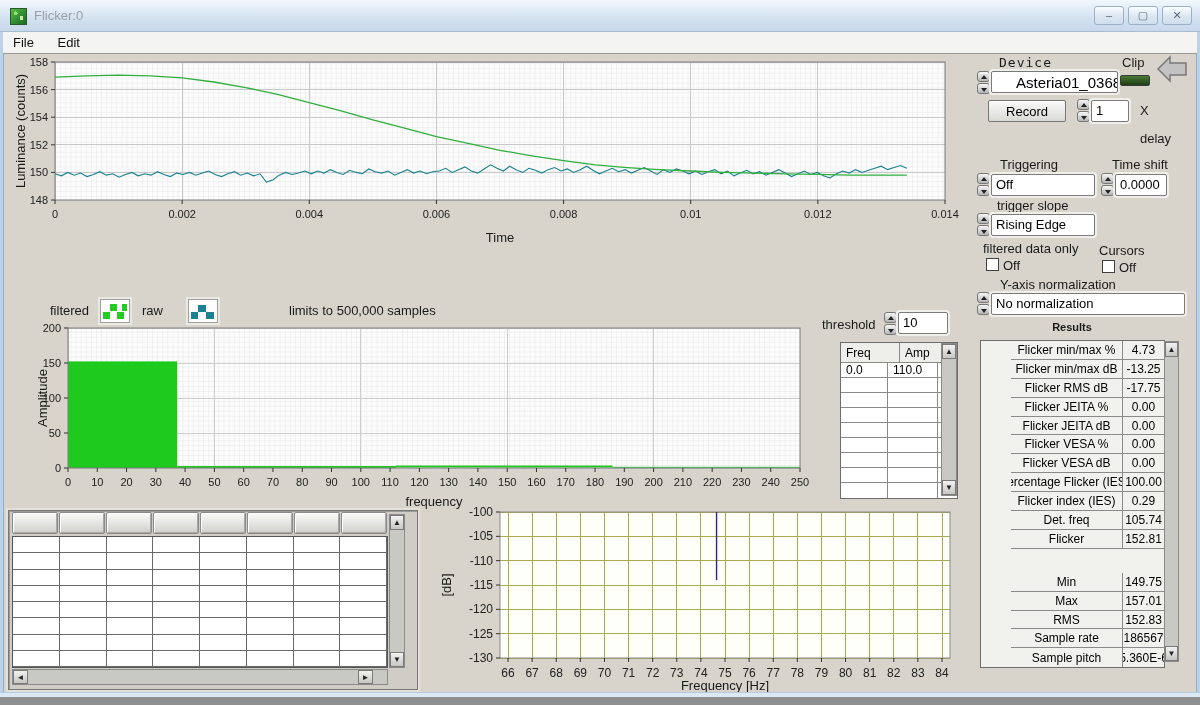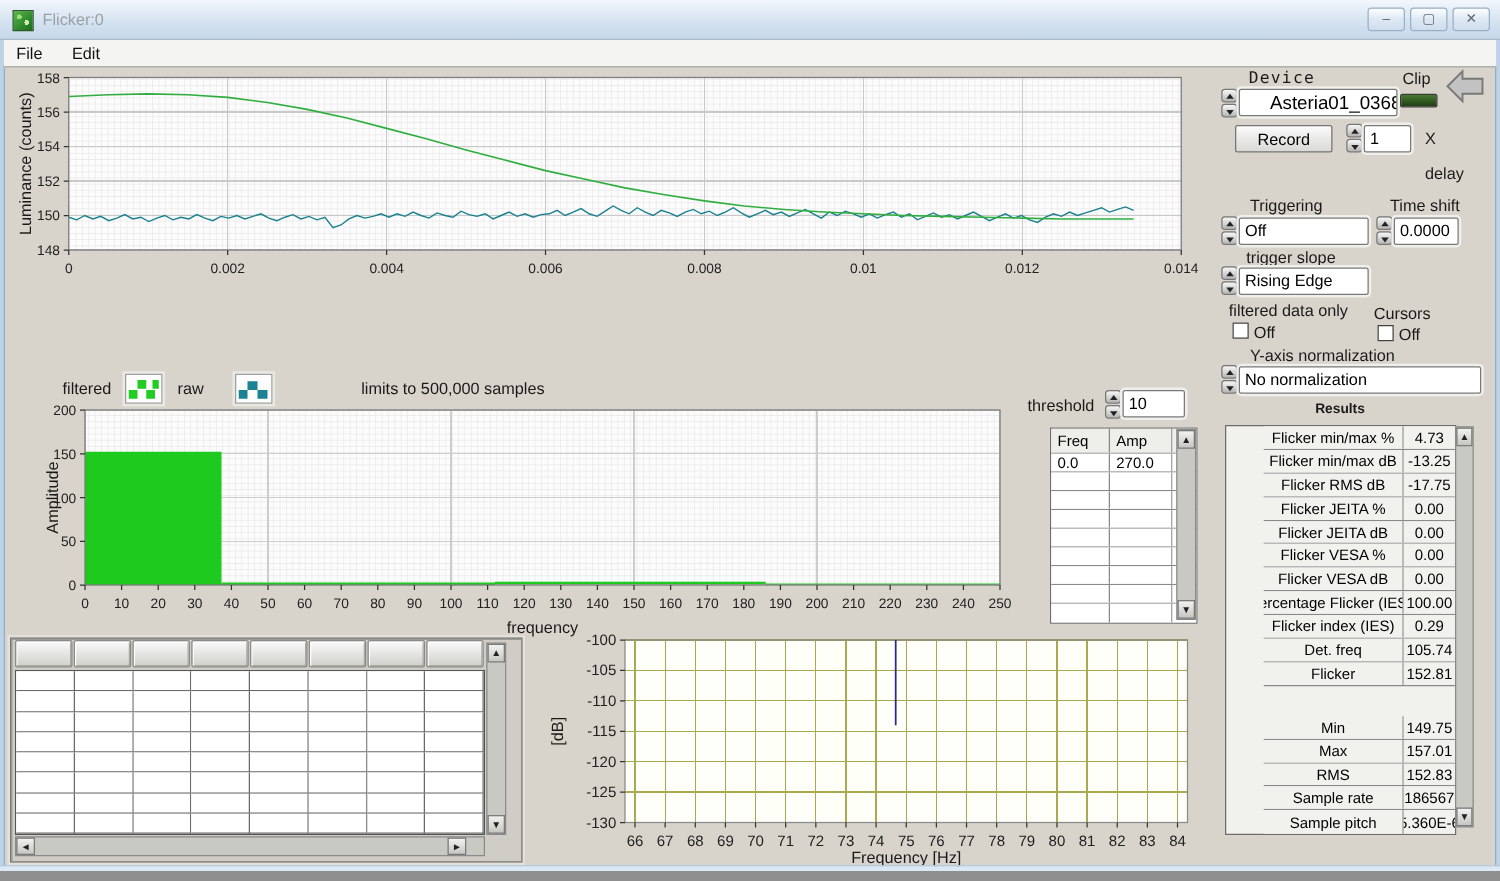--- a/index.html
+++ b/index.html
@@ -136,20 +136,21 @@
         <text x="48" y="94.8" text-anchor="end" font-size="11" fill="#222" font-family="&quot;Liberation Sans&quot;,sans-serif">152</text>
         <line x1="51" y1="63.2" x2="55" y2="63.2" stroke="#333"></line>
         <text x="48" y="67.2" text-anchor="end" font-size="11" fill="#222" font-family="&quot;Liberation Sans&quot;,sans-serif">154</text>
         <line x1="51" y1="35.599999999999994" x2="55" y2="35.599999999999994" stroke="#333"></line>
         <text x="48" y="39.599999999999994" text-anchor="end" font-size="11" fill="#222" font-family="&quot;Liberation Sans&quot;,sans-serif">156</text>
         <line x1="51" y1="8" x2="55" y2="8" stroke="#333"></line>
         <text x="48" y="12" text-anchor="end" font-size="11" fill="#222" font-family="&quot;Liberation Sans&quot;,sans-serif">158</text>
         <polyline points="55,119.77999999999992 61.40494092373792,121.85 67.80988184747584,118.4 74.21482277121375,121.15999999999984 80.61976369495167,119.09000000000016 87.02470461868958,122.54000000000016 93.4296455424275,120.47000000000008 99.8345864661654,117.70999999999984 106.23952738990333,121.15999999999984 112.64446831364124,119.77999999999992 119.04940923737915,123.22999999999992 125.45435016111708,120.47000000000008 131.859291084855,118.4 138.2642320085929,121.85 144.6691729323308,119.77999999999992 151.07411385606872,121.15999999999984 157.47905477980666,117.70999999999984 163.88399570354457,120.47000000000008 170.28893662728248,122.54000000000016 176.69387755102042,119.09000000000016 183.0988184747583,120.47000000000008 189.50375939849624,118.4 195.90870032223415,121.15999999999984 202.31364124597204,119.09000000000016 208.71858216971,117.02000000000008 215.1235230934479,120.47000000000008 221.5284640171858,122.54000000000016 227.93340494092374,119.77999999999992 234.33834586466165,117.70999999999984 240.7432867883996,121.15999999999984 247.14822771213747,119.09000000000016 253.55316863587538,121.85 259.9581095596133,119.77999999999992 266.36305048335123,128.05999999999983 272.76799140708914,125.99000000000015 279.17293233082705,121.15999999999984 285.57787325456496,118.4 291.9828141783029,120.47000000000008 298.38775510204084,119.09000000000016 304.7926960257787,117.02000000000008 311.1976369495166,119.77999999999992 317.6025778732545,117.02000000000008 324.0075187969925,119.09000000000016 330.4124597207304,115.64000000000016 336.8174006444683,118.4 343.2223415682062,120.47000000000008 349.6272824919441,116.32999999999993 356.0322234156821,118.4 362.43716433942,119.77999999999992 368.84210526315786,114.95 375.2470461868958,117.70999999999984 381.6519871106337,119.09000000000016 388.0569280343716,117.02000000000008 394.46186895810956,121.15999999999984 400.8668098818475,118.4 407.2717508055854,115.64000000000016 413.6766917293233,119.09000000000016 420.0816326530612,117.02000000000008 426.4865735767992,119.77999999999992 432.891514500537,117.70999999999984 439.29645542427494,117.02000000000008 445.7013963480129,114.25999999999985 452.10633727175076,118.4 458.51127819548867,115.64000000000016 464.91621911922664,112.87999999999991 471.32116004296455,117.02000000000008 477.72610096670246,119.09000000000016 484.13104189044043,114.95 490.5359828141783,110.80999999999985 496.9409237379162,114.25999999999985 503.34586466165416,117.02000000000008 509.75080558539213,112.19000000000017 516.1557465091299,115.64000000000016 522.5606874328679,118.4 528.9656283566057,114.25999999999985 535.3705692803437,116.32999999999993 541.7755102040817,119.09000000000016 548.1804511278197,115.64000000000016 554.5853920515574,113.57000000000008 560.9903329752954,117.02000000000008 567.3952738990332,114.95 573.8002148227712,118.4 580.205155746509,115.64000000000016 586.6100966702471,112.19000000000017 593.015037593985,116.32999999999993 599.4199785177229,119.77999999999992 605.8249194414608,117.02000000000008 612.2298603651988,114.25999999999985 618.6348012889366,117.70999999999984 625.0397422126746,115.64000000000016 631.4446831364124,119.09000000000016 637.8496240601503,116.32999999999993 644.2545649838881,113.57000000000008 650.6595059076262,117.02000000000008 657.0644468313642,120.47000000000008 663.4693877551022,115.64000000000016 669.87432867884,118.4 676.2792696025779,114.95 682.6842105263157,117.02000000000008 689.0891514500537,119.77999999999992 695.4940923737915,117.02000000000008 701.8990332975295,120.47000000000008 708.3039742212674,117.70999999999984 714.7089151450054,115.64000000000016 721.1138560687432,119.77999999999992 727.5187969924812,117.02000000000008 733.9237379162191,121.85 740.3286788399571,119.09000000000016 746.733619763695,116.32999999999993 753.1385606874329,119.77999999999992 759.5435016111708,117.70999999999984 765.9484425349086,121.15999999999984 772.3533834586466,118.4 778.7583243823846,115.64000000000016 785.1632653061224,119.09000000000016 791.5682062298604,122.54000000000016 797.9731471535983,119.77999999999992 804.3780880773362,117.02000000000008 810.783029001074,120.47000000000008 817.187969924812,118.4 823.5929108485499,121.85 829.997851772288,123.92000000000007 836.4027926960258,119.77999999999992 842.8077336197638,117.02000000000008 849.2126745435015,119.09000000000016 855.6176154672395,115.64000000000016 862.0225563909773,118.4 868.4274973147153,116.32999999999993 874.8324382384533,114.25999999999985 881.2373791621912,112.19000000000017 887.6423200859291,115.64000000000016 894.0472610096671,113.57000000000008 900.4522019334049,111.5 906.8571428571429,114.25999999999985 " fill="none" stroke="#17808f" stroke-width="1.1"></polyline>
         <polyline points="55,23.17999999999992 86.78571428571428,21.799999999999997 118.57142857142857,21.109999999999843 150.35714285714283,21.799999999999997 182.14285714285714,23.870000000000076 213.92857142857144,28.00999999999985 245.7142857142857,33.529999999999916 277.5,40.42999999999992 309.2857142857143,48.70999999999984 341.07142857142856,56.99000000000015 372.8571428571429,65.95999999999984 404.6428571428571,74.24000000000015 436.4285714285714,82.52000000000008 468.21428571428567,89.42000000000007 500,96.32000000000008 531.7857142857142,101.84000000000016 563.5714285714286,106.67000000000007 595.3571428571429,110.80999999999985 627.1428571428571,113.57000000000008 658.9285714285713,115.64000000000016 690.7142857142858,117.02000000000008 722.5,118.4 754.2857142857142,119.09000000000016 786.0714285714286,119.77999999999992 817.8571428571428,120.47000000000008 849.6428571428572,121.15999999999984 881.4285714285713,121.15999999999984 906.8571428571429,121.15999999999984 " fill="none" stroke="#2fae3e" stroke-width="1.3"></polyline>
       </svg>
+    <div class="axtitle" style="left:55px;top:176px;width:890px;">Time</div>
 
     <div class="lbl" style="left:50px;top:249px;">filtered</div>
     <div class="licon" style="left:100px;top:245px;">
       <svg width="28" height="22">
         <rect x="2" y="12" width="7" height="7" fill="#22cc22"></rect>
           <rect x="9" y="4" width="7" height="7" fill="#22cc22"></rect>
         <rect x="16" y="12" width="7" height="7" fill="#22cc22"></rect>
           <rect x="21" y="4" width="5" height="7" fill="#22cc22"></rect>
       </svg>
     </div>
@@ -255,27 +256,27 @@
 
     <div class="lbl" style="left:822px;top:263px;">threshold</div>
     <div class="spin" style="left:884px;top:258px;">
         <div class="up"></div>
         <div class="dn"></div>
       </div>
     <div class="field" style="left:898px;top:258px;width:50px;">10</div>
 
     <div class="rtable" id="freq-table" style="left:840px;top:288px;width:118px;">
         <div class="rrow" style="height: 20px;">
-          <div class="rcell" style="width: 47px; justify-content: flex-start; padding-left: 5px; background: rgb(238, 238, 234);">Freq</div>
+          <div class="rcell" style="width: 59px; justify-content: flex-start; padding-left: 5px; background: rgb(238, 238, 234);">Freq</div>
           <div class="rcell" style="width: 50px; justify-content: flex-start; padding-left: 5px; background: rgb(238, 238, 234);">Amp</div>
           <div class="rcell" style="flex: 1 1 0%; background: rgb(238, 238, 234);"></div>
         </div>
         <div class="rrow" style="height: 15px;">
           <div class="rcell" style="width: 47px; justify-content: flex-start; padding-left: 5px; background: rgb(255, 255, 255);">0.0</div>
-          <div class="rcell" style="width: 50px; justify-content: flex-start; padding-left: 5px; background: rgb(255, 255, 255);">270.0</div>
+          <div class="rcell" style="width: 50px; justify-content: flex-start; padding-left: 5px; background: rgb(255, 255, 255);">110.0</div>
           <div class="rcell" style="flex: 1 1 0%; background: rgb(255, 255, 255);"></div>
         </div>
         <div class="rrow" style="height: 15px;">
           <div class="rcell" style="width: 47px; justify-content: flex-start; padding-left: 5px; background: rgb(255, 255, 255);"></div>
           <div class="rcell" style="width: 50px; justify-content: flex-start; padding-left: 5px; background: rgb(255, 255, 255);"></div>
           <div class="rcell" style="flex: 1 1 0%; background: rgb(255, 255, 255);"></div>
         </div>
         <div class="rrow" style="height: 15px;">
           <div class="rcell" style="width: 47px; justify-content: flex-start; padding-left: 5px; background: rgb(255, 255, 255);"></div>
           <div class="rcell" style="width: 50px; justify-content: flex-start; padding-left: 5px; background: rgb(255, 255, 255);"></div>

